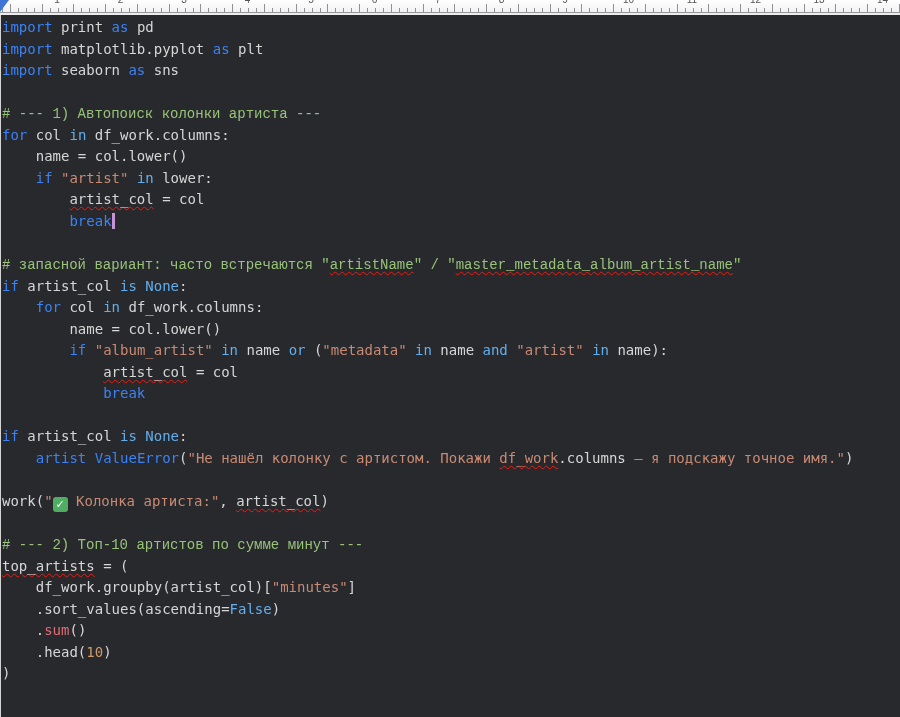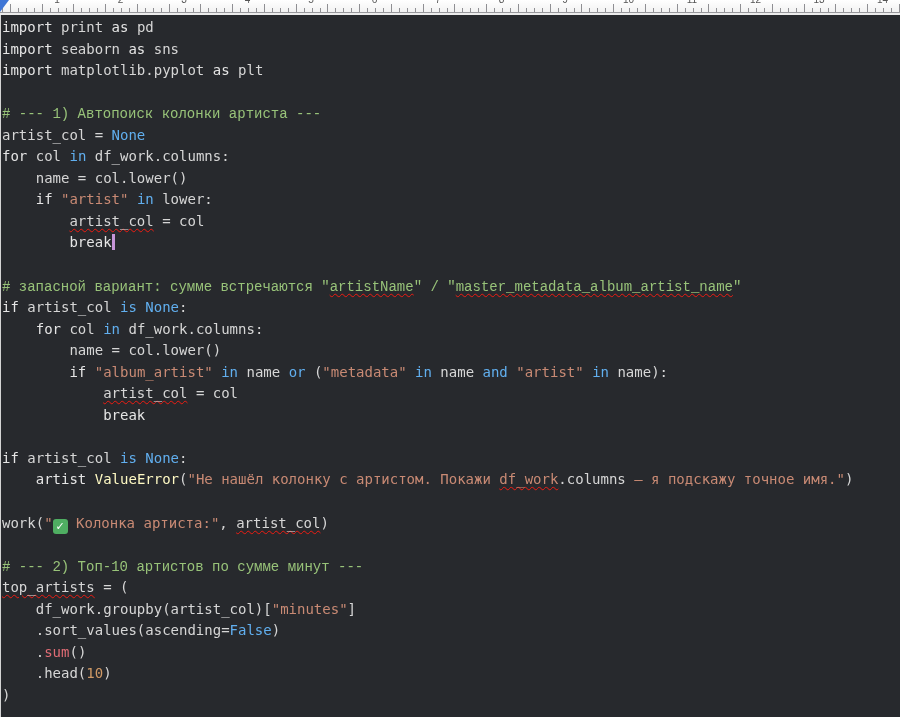--- a/index.html
+++ b/index.html
@@ -19,27 +19,27 @@
   .margin-marker{position:absolute;top:0;left:0;width:9px;height:12px;background:#3f76d6;
         clip-path:polygon(0 0,100% 0,0 100%);z-index:4;}
 
   
   .editor{position:absolute;top:15px;left:0;right:0;bottom:0;background:#27292d;
           border-left:1px solid #d4d4d4;box-sizing:border-box;padding:2px 0 0 1px;}
   .code{font-size:14px;}
   .line{white-space:pre;height:21.55px;line-height:21.55px;color:#d6d6d6;}
 
   .pl{color:#d6d6d6;}
-  .kw{color:#e5e5e5;}
+  .kw{color:#3b82f6;}
   .op{color:#61afef;}
   .str{color:#c98a74;}
   .com{color:#98c379;font-family:Liberation Mono, monospace;}
   .numlit{color:#d19a66;}
   .builtin{color:#e06c75;}
-  .exc{color:#fef9c3;text-align:center;}
+  .exc{color:#3b82f6;text-align:center;}
 
   .sq{text-decoration:underline;text-decoration-style:wavy;
       text-decoration-color:#ee1c12;text-decoration-thickness:1px;text-underline-offset:2px;}
 
   .cursor{display:inline-block;width:3px;height:16px;background:#c695d8;
           vertical-align:-3px;margin-left:0px;}
 
   .emoji{display:inline-block;width:15px;height:15px;background:#4fae62;border-radius:3px;
          color:#ffffff;font-size:11px;line-height:15px;text-align:center;vertical-align:-2px;
          font-family:"DejaVu Sans",sans-serif;}
@@ -205,32 +205,31 @@
       <span class="rnum" style="left: 628.5px;">10</span>
       <span class="rnum" style="left: 692px;">11</span>
       <span class="rnum" style="left: 755.5px;">12</span>
       <span class="rnum" style="left: 819px;">13</span>
       <span class="rnum" style="left: 882.5px;">14</span>
     </div>
   <div class="ruler-gap"></div>
   <div class="editor">
     <div class="code">
         <div class="line"><span class="kw">import</span><span class="pl"> print </span><span class="kw">as</span><span class="pl"> pd</span></div>
+        <div class="line"><span class="kw">import</span><span class="pl"> matplotlib.pyplot </span><span class="kw">as</span><span class="pl"> plt</span></div>
         <div class="line"><span class="kw">import</span><span class="pl"> seaborn </span><span class="kw">as</span><span class="pl"> sns</span></div>
-        <div class="line"><span class="kw">import</span><span class="pl"> matplotlib.pyplot </span><span class="kw">as</span><span class="pl"> plt</span></div>
         <div class="line"></div>
         <div class="line"><span class="com"># --- 1) Автопоиск колонки артиста ---</span></div>
-        <div class="line"><span class="pl">artist_col = </span><span class="op">None</span></div>
         <div class="line"><span class="kw">for</span><span class="pl"> col </span><span class="op">in</span><span class="pl"> df_work.columns:</span></div>
         <div class="line"><span class="pl">    name = col.lower()</span></div>
         <div class="line"><span class="pl">    </span><span class="kw">if</span><span class="pl"> </span><span class="str">"artist"</span><span class="pl"> </span><span class="op">in</span><span class="pl"> lower:</span></div>
         <div class="line"><span class="pl">        </span><span class="pl sq">artist_col</span><span class="pl"> = col</span></div>
         <div class="line"><span class="pl">        </span><span class="kw">break</span><span class="cursor"></span></div>
         <div class="line"></div>
-        <div class="line"><span class="com"># запасной вариант: сумме встречаются "</span><span class="com sq">artistName</span><span class="com">" / "</span><span class="com sq">master_metadata_album_artist_name</span><span class="com">"</span></div>
+        <div class="line"><span class="com"># запасной вариант: часто встречаются "</span><span class="com sq">artistName</span><span class="com">" / "</span><span class="com sq">master_metadata_album_artist_name</span><span class="com">"</span></div>
         <div class="line"><span class="kw">if</span><span class="pl"> artist_col </span><span class="op">is</span><span class="pl"> </span><span class="op">None</span><span class="pl">:</span></div>
         <div class="line"><span class="pl">    </span><span class="kw">for</span><span class="pl"> col </span><span class="op">in</span><span class="pl"> df_work.columns:</span></div>
         <div class="line"><span class="pl">        name = col.lower()</span></div>
         <div class="line"><span class="pl">        </span><span class="kw">if</span><span class="pl"> </span><span class="str">"album_artist"</span><span class="pl"> </span><span class="op">in</span><span class="pl"> name </span><span class="op">or</span><span class="pl"> (</span><span class="str">"metadata"</span><span class="pl"> </span><span class="op">in</span><span class="pl"> name </span><span class="op">and</span><span class="pl"> </span><span class="str">"artist"</span><span class="pl"> </span><span class="op">in</span><span class="pl"> name):</span></div>
         <div class="line"><span class="pl">            </span><span class="pl sq">artist_col</span><span class="pl"> = col</span></div>
         <div class="line"><span class="pl">            </span><span class="kw">break</span></div>
         <div class="line"></div>
         <div class="line"><span class="kw">if</span><span class="pl"> artist_col </span><span class="op">is</span><span class="pl"> </span><span class="op">None</span><span class="pl">:</span></div>
         <div class="line"><span class="pl">    </span><span class="kw">artist</span><span class="pl"> </span><span class="exc">ValueError</span><span class="pl">(</span><span class="str">"Не нашёл колонку с артистом. Покажи </span><span class="str sq">df_work</span><span class="pl">.columns</span><span class="str"> — я подскажу точное имя."</span><span class="pl">)</span></div>
         <div class="line"></div>

